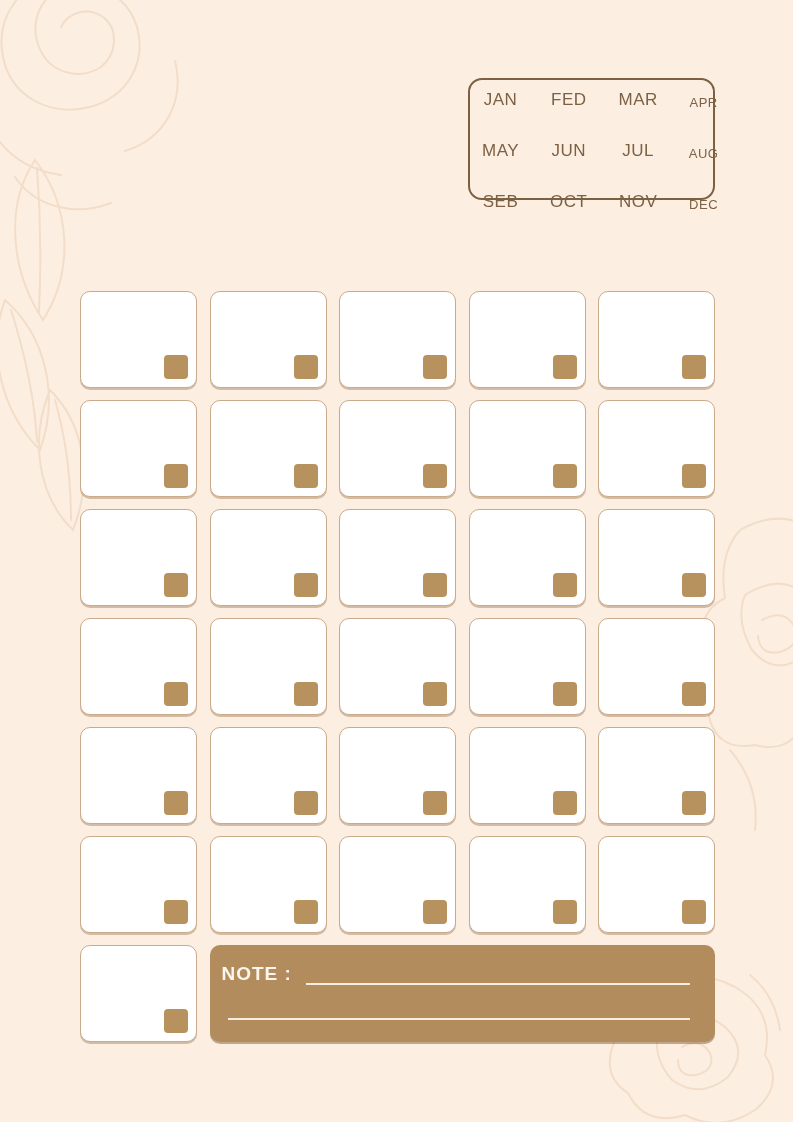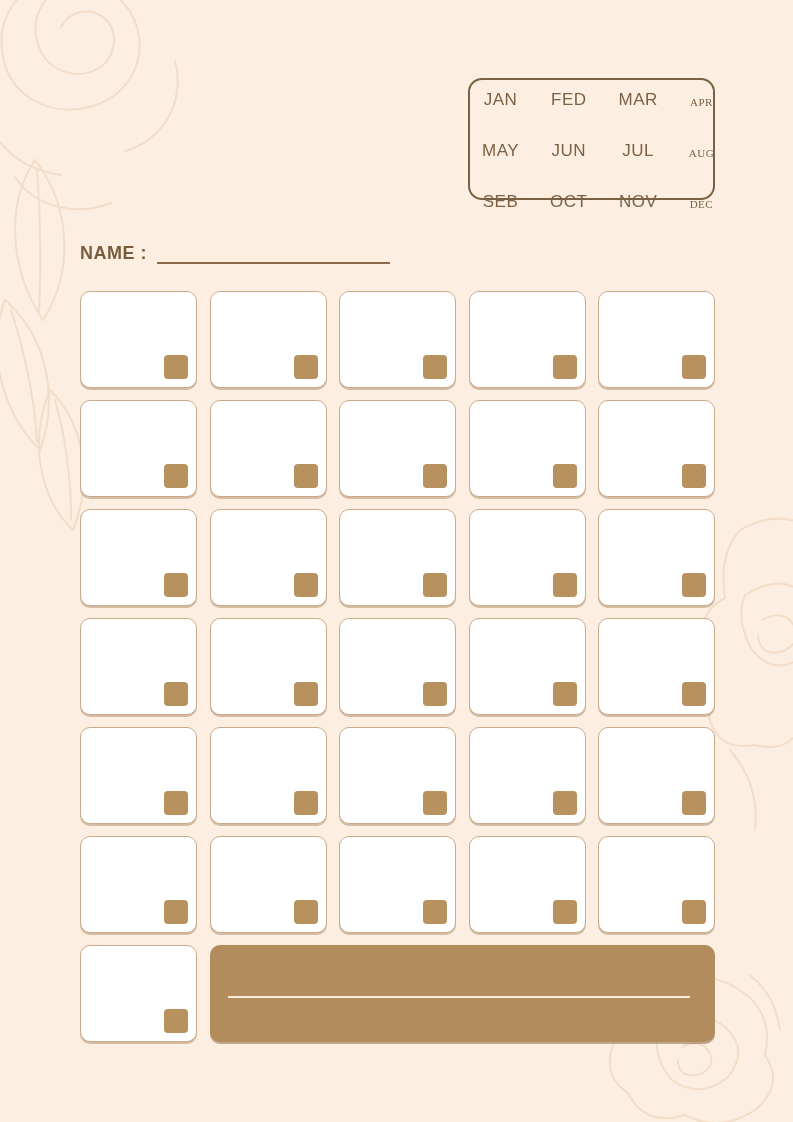--- a/index.html
+++ b/index.html
@@ -22,21 +22,21 @@
   
   .month-box{
     position:absolute;left:468px;top:78px;width:247px;height:122px;
     border:2px solid #7c6044;border-radius:14px;box-sizing:border-box;
     display:grid;grid-template-columns:repeat(4,1fr);
     align-items:center;justify-items:center;
     padding:10px 12px;
     color:#7d6144;font-size:17px;letter-spacing:.5px;font-weight:normal;gap:31px;
   }
   .month-cell{cursor:pointer;}
-  .month-cell.sm{font-size:11px;transform:translateY(2px);font-family:Liberation Serif, serif;}
+  .month-cell.sm{font-size:13px;transform:translateY(2px);}
 
   
   .fields-row{
     position:absolute;left:80px;top:238px;width:635px;height:26px;
     display:flex;align-items:flex-end;
     color:#7a5c3c;font-weight:bold;font-size:18px;letter-spacing:.5px;
   }
   .field{display:flex;align-items:flex-end;}
   .field-name{width:310px;}
   .field-year{width:245px;margin-left:auto;}
@@ -128,24 +128,20 @@
   <span class="month-cell">JUN</span>
   <span class="month-cell">JUL</span>
   <span class="month-cell sm">AUG</span>
   <span class="month-cell">SEB</span>
   <span class="month-cell">OCT</span>
   <span class="month-cell">NOV</span>
   <span class="month-cell sm">DEC</span>
 </div>
 
 <div class="fields-row">
-  <div class="field field-name">
-    <span>NAME :</span>
-    <span class="fill-line"></span>
-  </div>
 </div>
 
 <div class="calendar-grid">
 
   <div class="day-box">
     <span class="day-marker"></span>
   </div>
 
   <div class="day-box">
     <span class="day-marker"></span>
@@ -260,15 +256,19 @@
   </div>
 
   <div class="day-box">
     <span class="day-marker"></span>
   </div>
 
   <div class="day-box">
     <span class="day-marker"></span>
   </div>
 <div class="note-box">
+    <div class="note-row1">
+      <span class="note-label">NOTE :</span>
+      <span class="note-line note-line-1"></span>
+    </div>
     <div class="note-line note-line-2"></div>
   </div>
 </div>
 
 </body></html>

